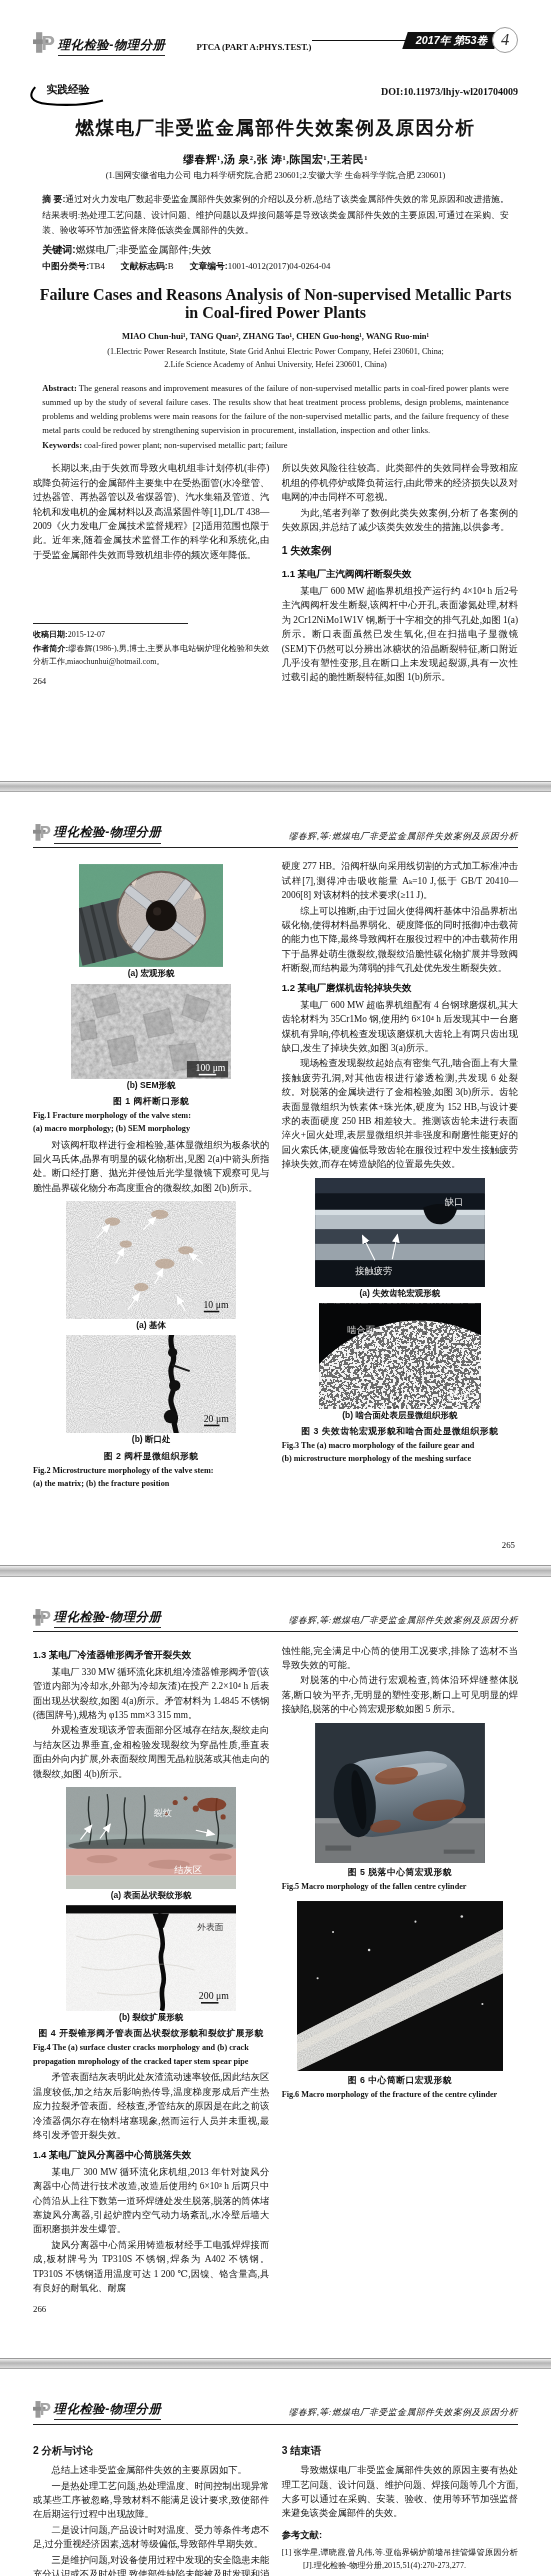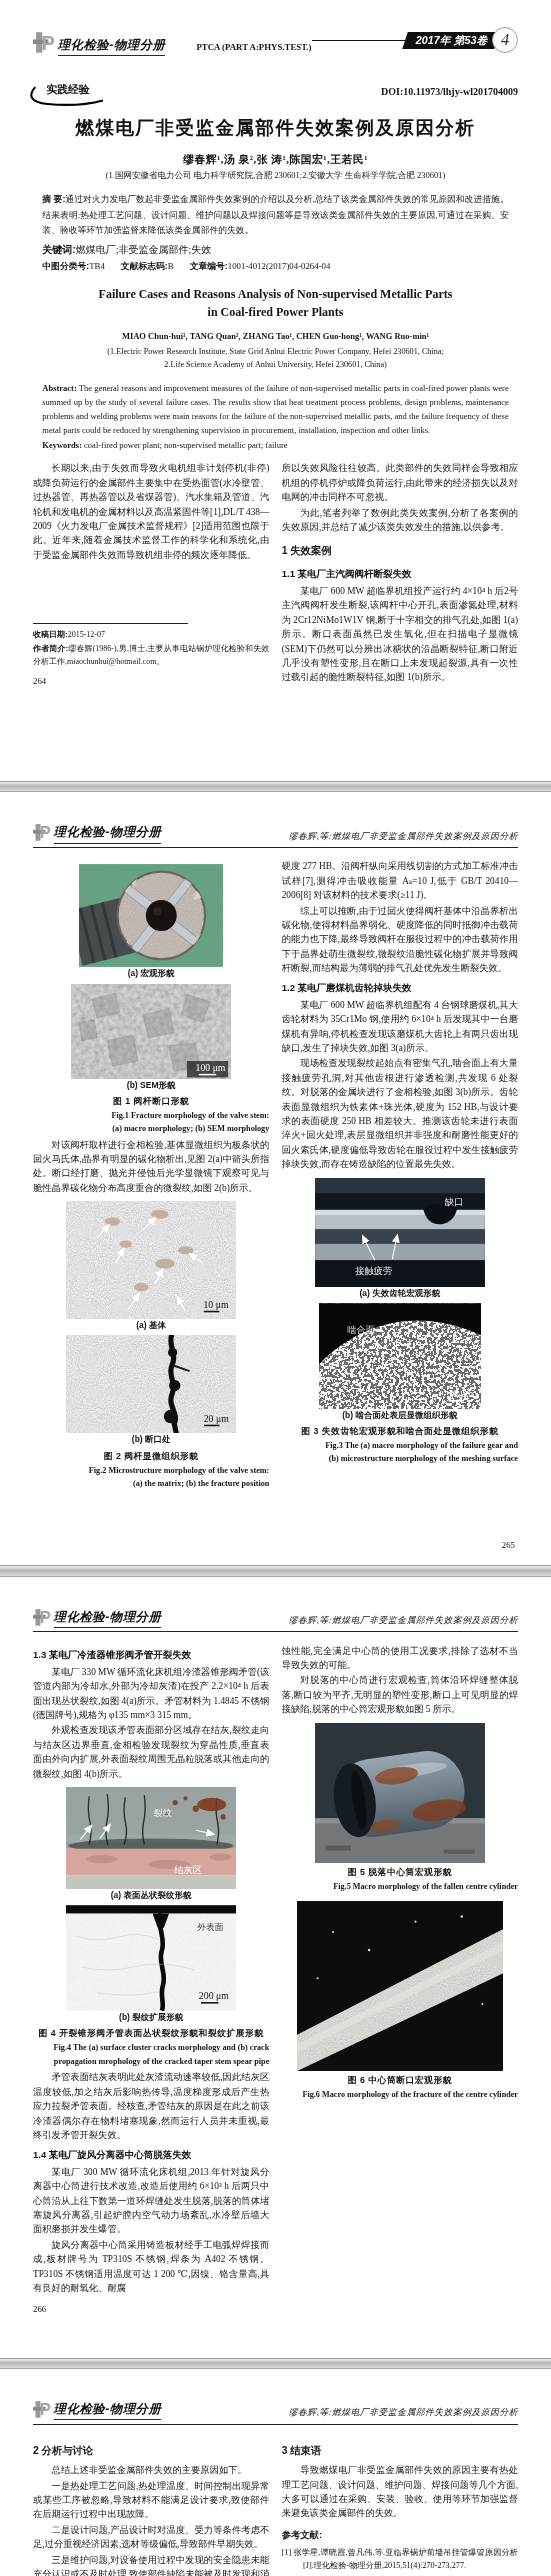--- a/index.html
+++ b/index.html
@@ -38,40 +38,40 @@
 
   
   .title-cn{font-family:"Liberation Sans","DejaVu Sans",sans-serif;font-weight:bold;font-size:18.5px;
             text-align:center;letter-spacing:1.5px;margin:17.5px 0 3.1px;}
   .authors-cn{text-align:center;font-size:10.8px;font-weight:bold;margin:13.4px 0 3.1px;letter-spacing:0.5px;}
   .affil{text-align:center;font-size:8.5px;margin:3.1px 0 0;}
   .abstract{font-size:8.8px;line-height:15.5px;text-align:justify;margin:10.3px 9.3px 0 9.3px;}
   .abstract b,.kwline b,.clcline b{font-family:"Liberation Sans",sans-serif;}
   .kwline{font-size:10px;margin:4.1px 9.3px 0 9.3px;}
   .clcline{font-size:8.8px;margin:4.1px 9.3px 0 9.3px;display:flex;gap:16px;}
-  .title-en{font-weight:bold;font-size:12px;text-align:center;margin:13.4px 0 0;line-height:17.5px;}
+  .title-en{font-weight:bold;font-size:16px;text-align:center;margin:13.4px 0 0;line-height:17.5px;}
   .authors-en{text-align:center;font-weight:bold;font-size:8.5px;margin:9.3px 0 0;}
   .affil-en{text-align:center;font-size:8.2px;margin:4.1px 0 0;line-height:13.4px;}
   .abstract-en{font-size:8.5px;line-height:14px;text-align:justify;margin:9.3px 9.3px 0 9.3px;}
   .kw-en{font-size:8.5px;margin:3.1px 9.3px 0 9.3px;}
 
   
   .cols{display:flex;gap:12.4px;margin-top:11.3px;}
   .col{flex:1;min-width:0;display:flex;flex-direction:column;}
   .para{font-size:9.3px;line-height:14.4px;text-align:justify;text-indent:2em;margin:0 0 1px 0;}
   .noindent{text-indent:0;}
   .h-sec{font-family:"Liberation Sans","DejaVu Sans",sans-serif;font-weight:bold;font-size:10.3px;margin:8.2px 0 5.2px;}
   .h-sub{font-family:"Liberation Sans","DejaVu Sans",sans-serif;font-weight:bold;font-size:9.5px;margin:5.2px 0 3.1px;}
 
   .fig{margin:3.1px 0 2.1px;}
   .fig svg{display:block;margin:2.1px auto 1px;}
   .fig-tag{font-family:"Liberation Sans",sans-serif;font-weight:bold;font-size:8.5px;text-align:center;margin:1px 0 3.1px;}
   .fig-cap-cn{font-family:"Liberation Sans",sans-serif;font-weight:bold;font-size:8.8px;text-align:center;
               letter-spacing:0.5px;margin:4.1px 0 1px;}
-  .fig-cap-en{font-weight:bold;font-size:8.2px;text-align:right;line-height:13.4px;margin:0;}
+  .fig-cap-en{font-weight:bold;font-size:8.2px;text-align:left;line-height:13.4px;margin:0;}
 
   .footnote{margin-top:auto;padding-top:5.2px;}
   .fn-rule{width:155px;height:0.5px;background:#222;margin-bottom:5.2px;}
   .footnote p{font-size:8px;line-height:13.4px;margin:0;text-align:justify;}
   .footnote b{font-family:"Liberation Sans",sans-serif;}
   .pageno{font-size:8.8px;margin-top:7.2px;}
   .pageno-abs-r{position:absolute;right:36px;bottom:15.5px;font-size:8.8px;}
 
   .refs-label{font-family:"Liberation Sans",sans-serif;font-weight:bold;font-size:9.3px;margin:7.2px 0 4.1px;}
   .ref{font-size:8.2px;line-height:13px;margin:0 0 1.5px 0;text-align:justify;

